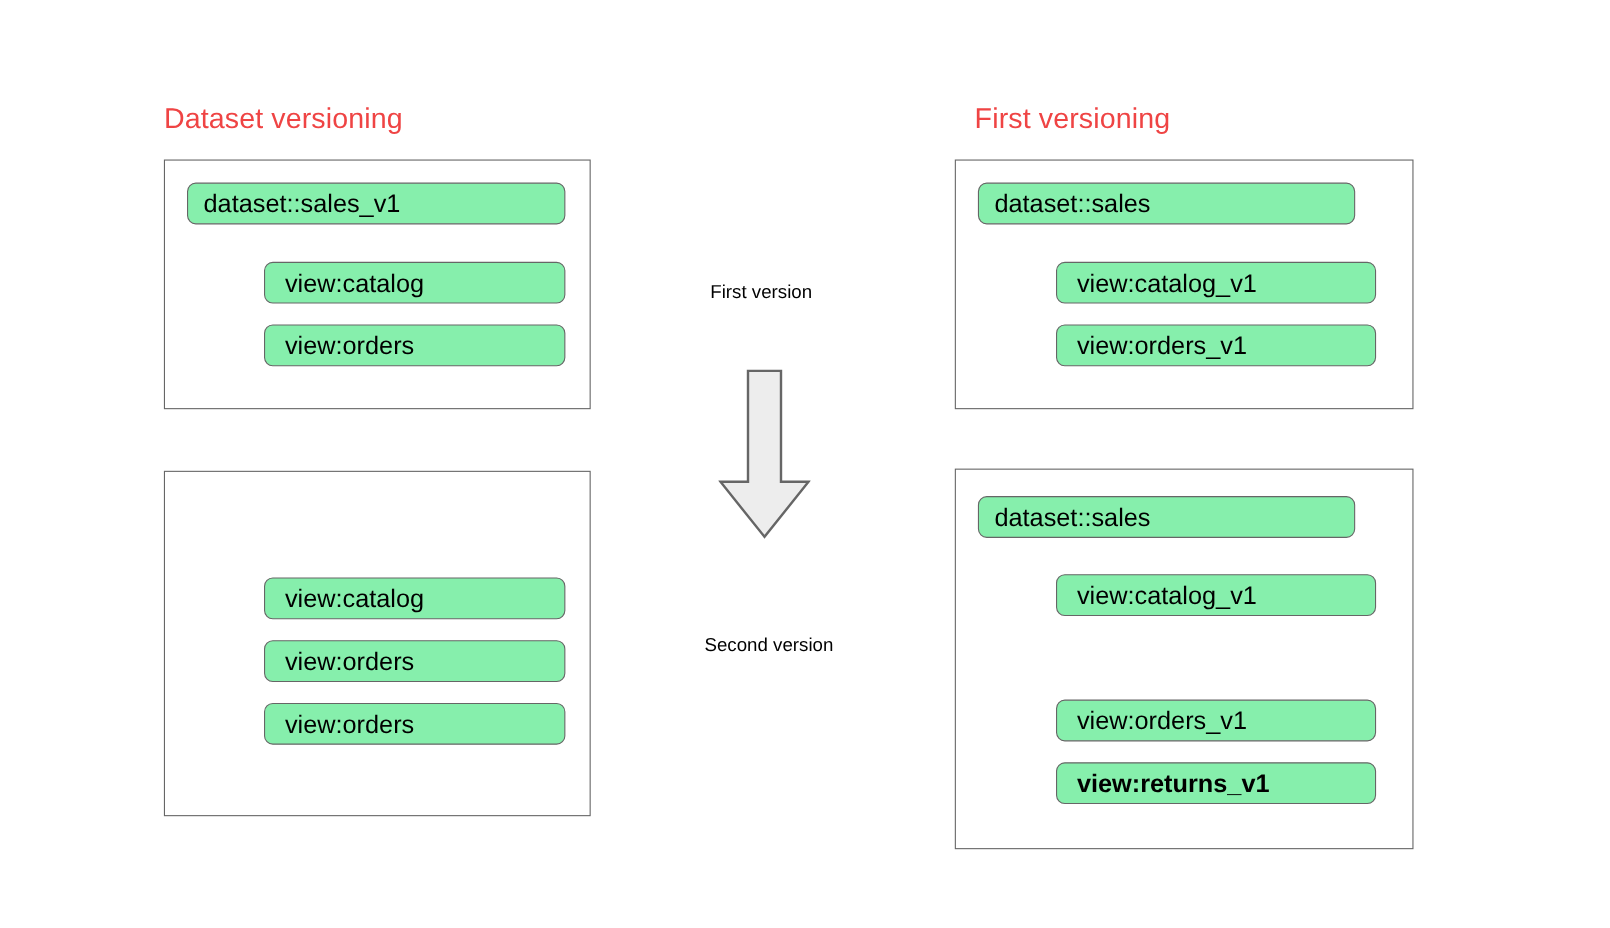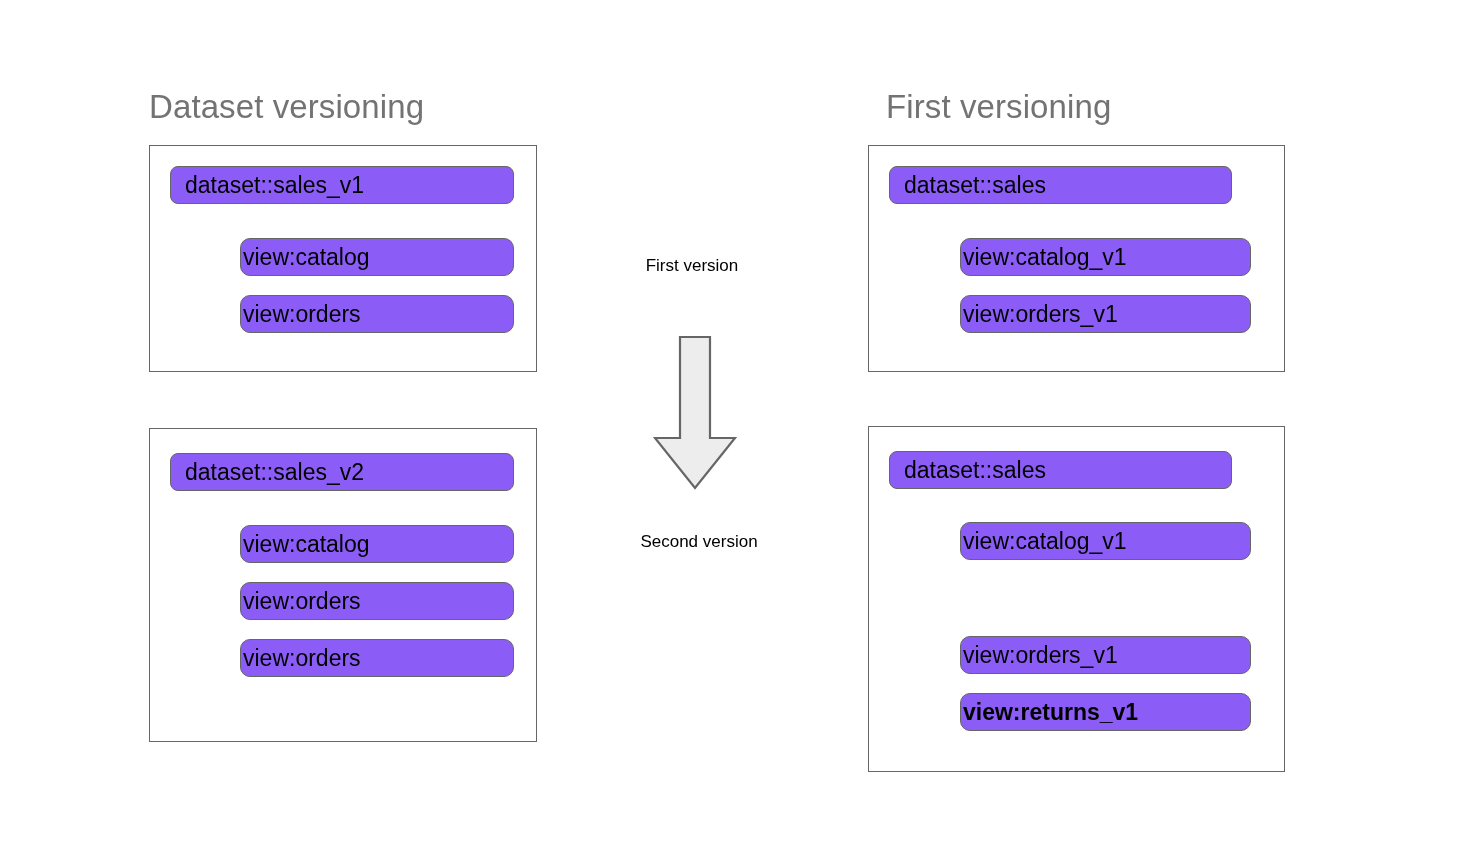--- a/index.html
+++ b/index.html
@@ -12,50 +12,50 @@
     position: relative;
     width: 1464px;
     height: 844px;
     background: #ffffff;
     font-family: "Liberation Sans", sans-serif;
     color: #000000;
     overflow: hidden;
   }
   .col-title {
     position: absolute;
-    font-size: 33px;
+    font-size: 26px;
     line-height: 30px;
     letter-spacing: 0.1px;
-    color: #737373;
+    color: #ef4444;
     white-space: nowrap;
   }
   .panel {
     position: absolute;
     box-sizing: border-box;
     background: #ffffff;
     border: 1.5px solid #666666;
   }
   .pill {
     position: absolute;
     box-sizing: border-box;
     height: 38px;
-    background: #8b5cf6;
+    background: #86efac;
     border: 1.5px solid #666666;
     border-radius: 8px;
     display: flex;
     align-items: center;
     padding-left: 14px;
     font-size: 23px;
     line-height: 26px;
     color: #000000;
     white-space: nowrap;
     overflow: hidden;
   }
   .pill.dataset { padding-left: 14px; }
-  .pill.view { padding-left: 2px; border-radius: 10px; }
+  .pill.view { padding-left: 18px; }
   .flow-label {
     position: absolute;
     font-size: 17px;
     line-height: 29px;
     color: #000000;
     white-space: nowrap;
     text-align: right;
     transform: translateX(-50%);
   }
   .arrow-wrap {
@@ -74,35 +74,34 @@
 
   <div class="col-title" style="left:149px; top:92px;">Dataset versioning</div>
 
   <div class="panel" style="left:149px; top:145px; width:388px; height:227px;">
     <div class="pill dataset" style="left:20px; top:20px; width:344px;">dataset::sales_v1</div>
     <div class="pill view" style="left:90px; top:92px; width:274px;">view:catalog</div>
     <div class="pill view" style="left:90px; top:149px; width:274px;">view:orders</div>
   </div>
 
   <div class="panel" style="left:149px; top:428px; width:388px; height:314px;">
-    <div class="pill dataset" style="left:20px; top:24px; width:344px;">dataset::sales_v2</div>
     <div class="pill view" style="left:90px; top:96px; width:274px;">view:catalog</div>
     <div class="pill view" style="left:90px; top:153px; width:274px;">view:orders</div>
     <div class="pill view" style="left:90px; top:210px; width:274px;">view:orders</div>
   </div>
 
   <div class="flow-label" style="left:692px; top:251px;">First version</div>
 
   <div class="arrow-wrap">
     <svg width="84" height="154" viewBox="0 0 84 154" xmlns="http://www.w3.org/2000/svg">
       <polygon points="27,1 57,1 57,102 82,102 42,152 2,102 27,102" fill="#ededed" stroke="#666666" stroke-width="2.2" stroke-linejoin="miter"></polygon>
     </svg>
   </div>
 
-  <div class="flow-label" style="left:699px; top:527px;">Second version</div>
+  <div class="flow-label" style="left:699px; top:572px;">Second version</div>
 
   <div class="col-title" style="left:886px; top:92px;">First versioning</div>
 
   <div class="panel" style="left:868px; top:145px; width:417px; height:227px;">
     <div class="pill dataset" style="left:20px; top:20px; width:343px;">dataset::sales</div>
     <div class="pill view" style="left:91px; top:92px; width:291px;">view:catalog_v1</div>
     <div class="pill view" style="left:91px; top:149px; width:291px;">view:orders_v1</div>
   </div>
 
   <div class="panel" style="left:868px; top:426px; width:417px; height:346px;">

